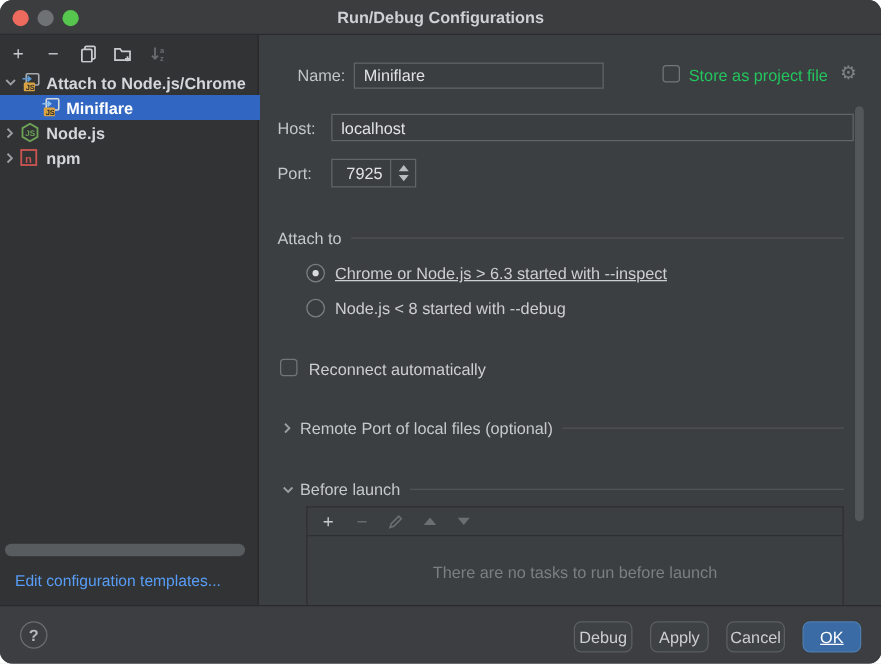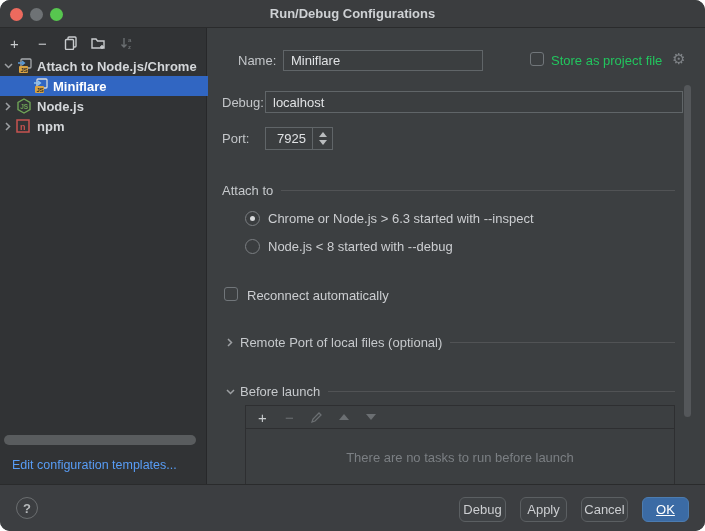--- a/index.html
+++ b/index.html
@@ -164,40 +164,40 @@
   <div class="main">
 
     <div class="lbl" style="left:14px;top:25px;margin-left:16px;">Name:</div>
     <div class="field" style="left:75px;top:22px;width:200px;height:21px;">
       <span>Miniflare</span>
     </div>
     <div class="chkbox" style="left:322px;top:24px;"></div>
     <div class="lbl" style="left:343px;top:25px;color:#22c55e;">Store as project file</div>
     <div class="gear" style="left:464px;top:24px;">⚙</div>
 
-    <div class="lbl" style="left:14px;top:67px;">Debug:</div>
+    <div class="lbl" style="left:14px;top:67px;">Host:</div>
     <div class="field" style="left:57px;top:63px;width:418px;height:22px;">
       <span>localhost</span>
     </div>
 
     <div class="lbl" style="left:14px;top:103px;">Port:</div>
     <div class="spin-wrap">
       <div class="spin-num">7925</div>
       <div class="spin-btn">
         <div class="tri-up"></div>
         <div class="tri-down"></div>
       </div>
     </div>
 
     <div class="sec" style="left:14px;top:155px;width:453px;">
       <span>Attach to</span>
       <span class="line"></span>
     </div>
 
-    <div class="radio-row" style="left:37px;top:183px;">
+    <div class="radio-row" style="left:37px;top:183px;text-decoration:underline;">
       <span class="radio on"></span>
       <span>Chrome or Node.js &gt; 6.3 started with --inspect</span>
     </div>
     <div class="radio-row" style="left:37px;top:211px;">
       <span class="radio"></span>
       <span>Node.js &lt; 8 started with --debug</span>
     </div>
 
     <div class="chkbox" style="left:16px;top:259px;"></div>
     <div class="lbl" style="left:39px;top:260px;color:#ccced1;">Reconnect automatically</div>

